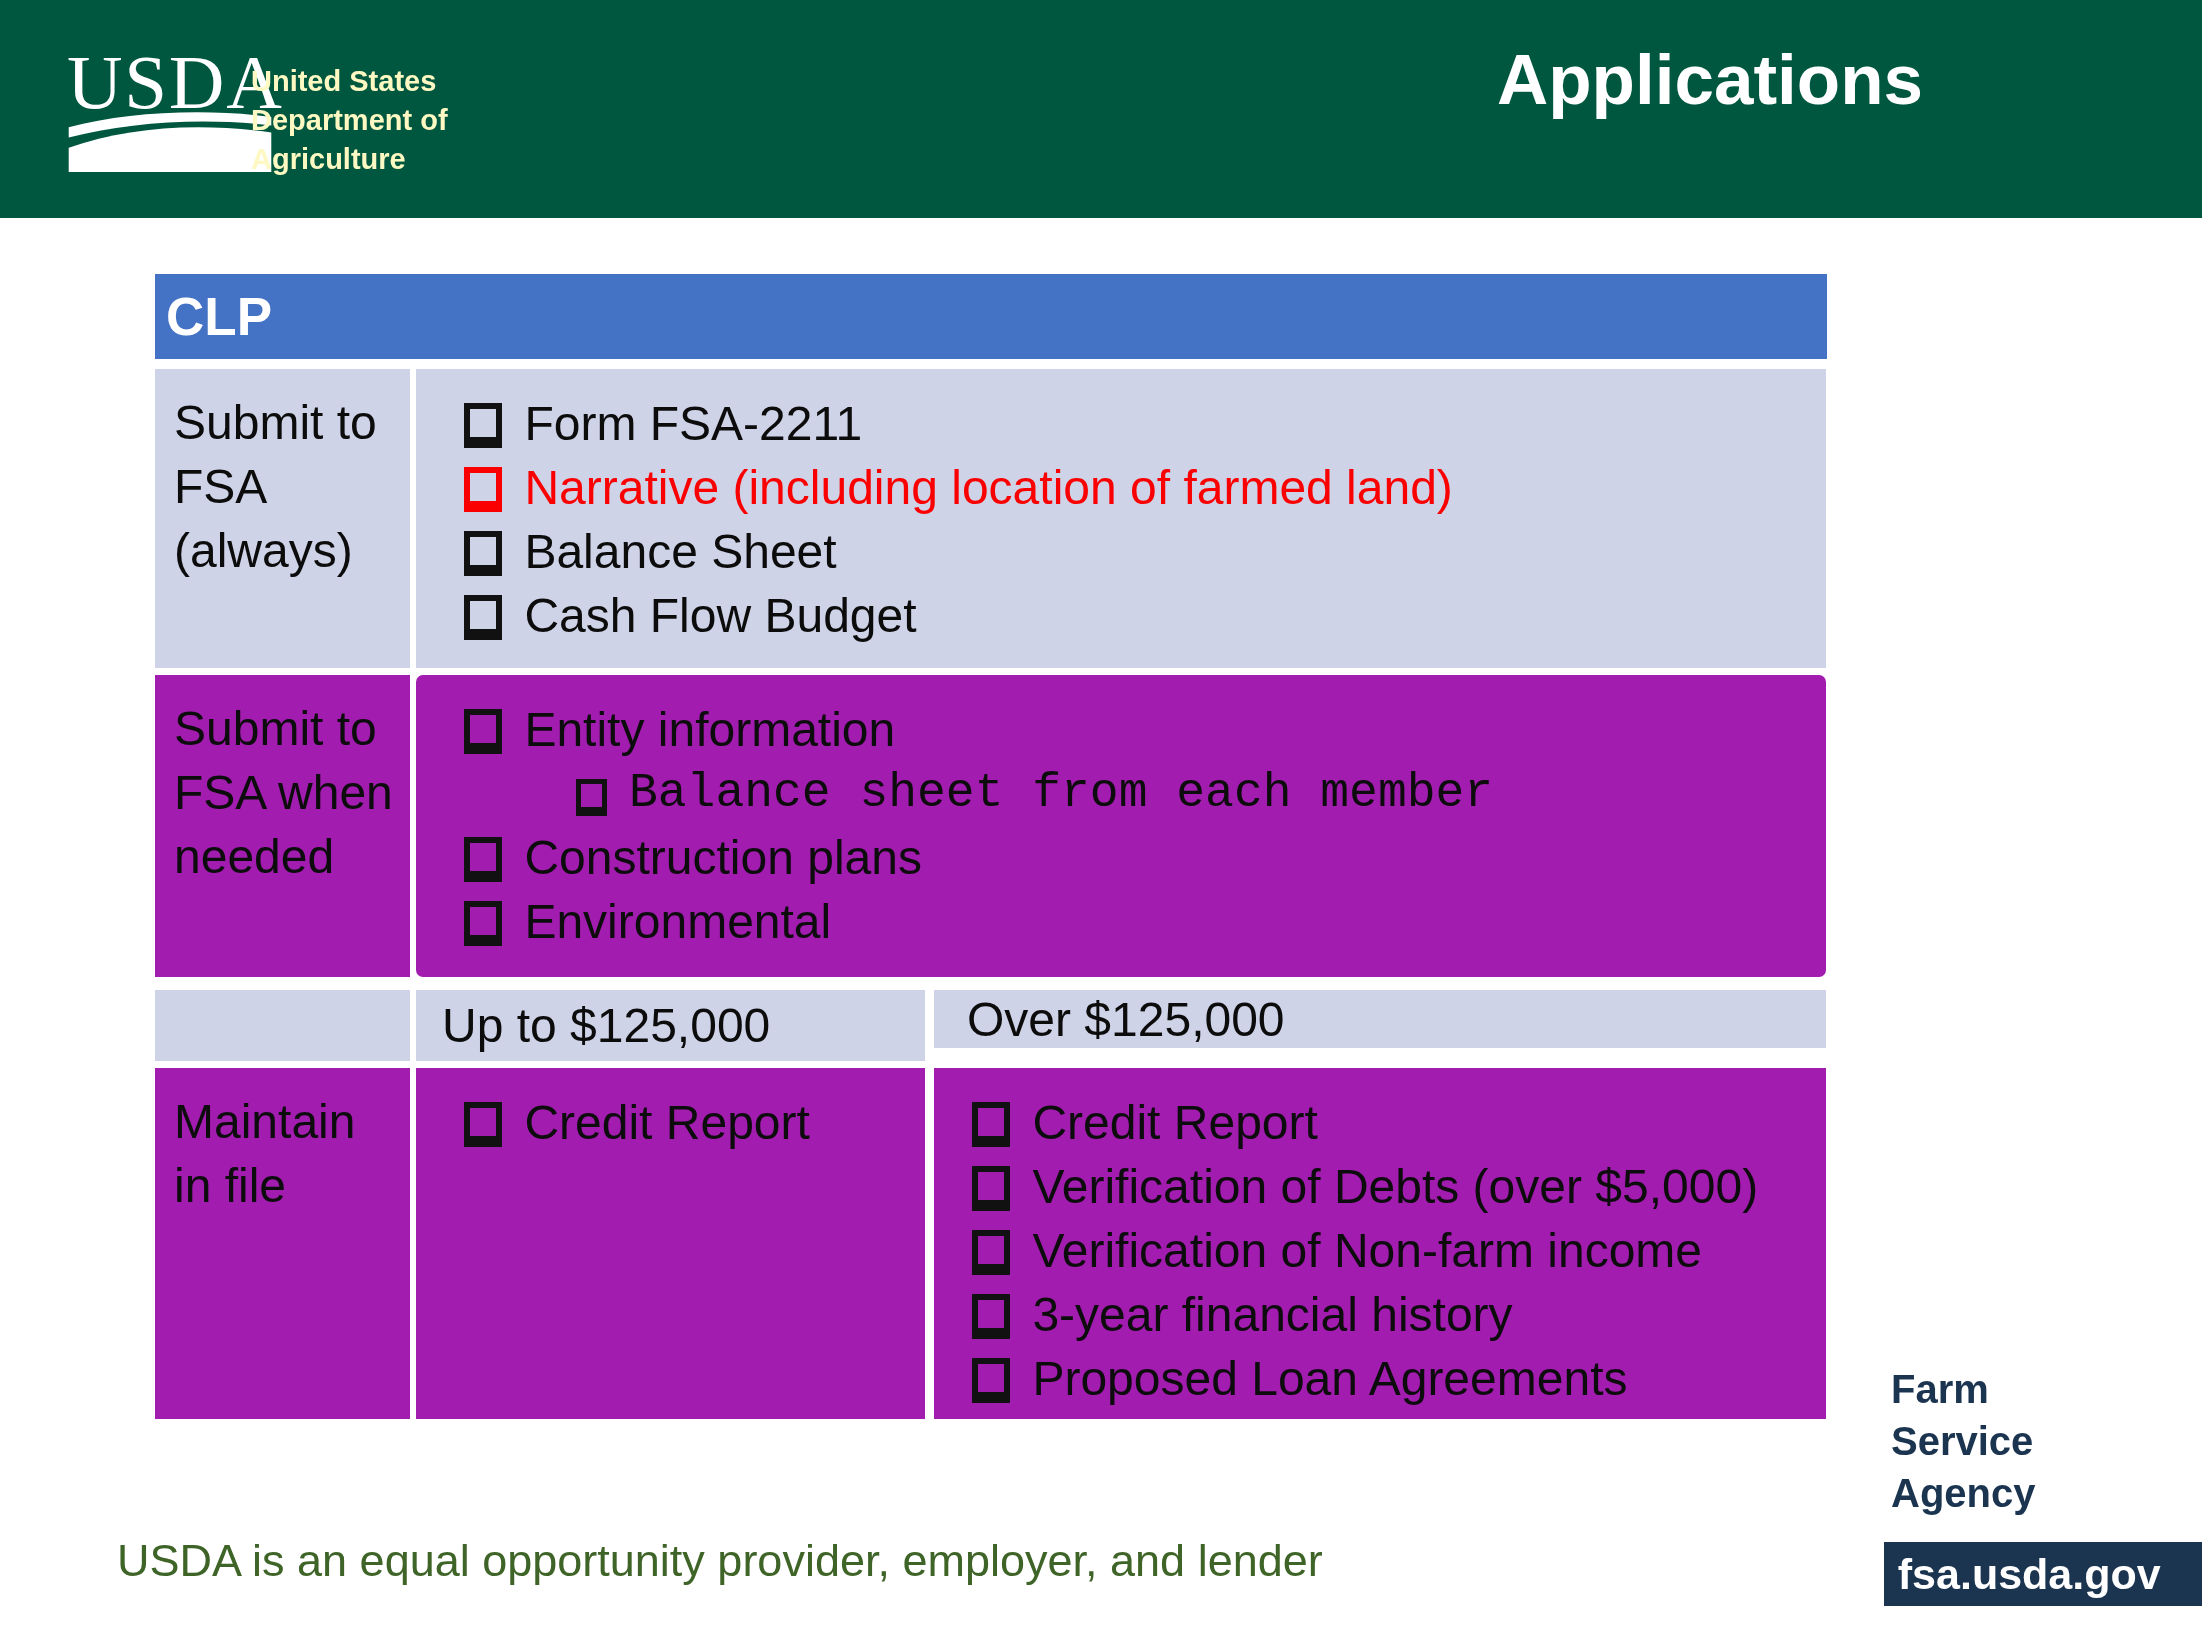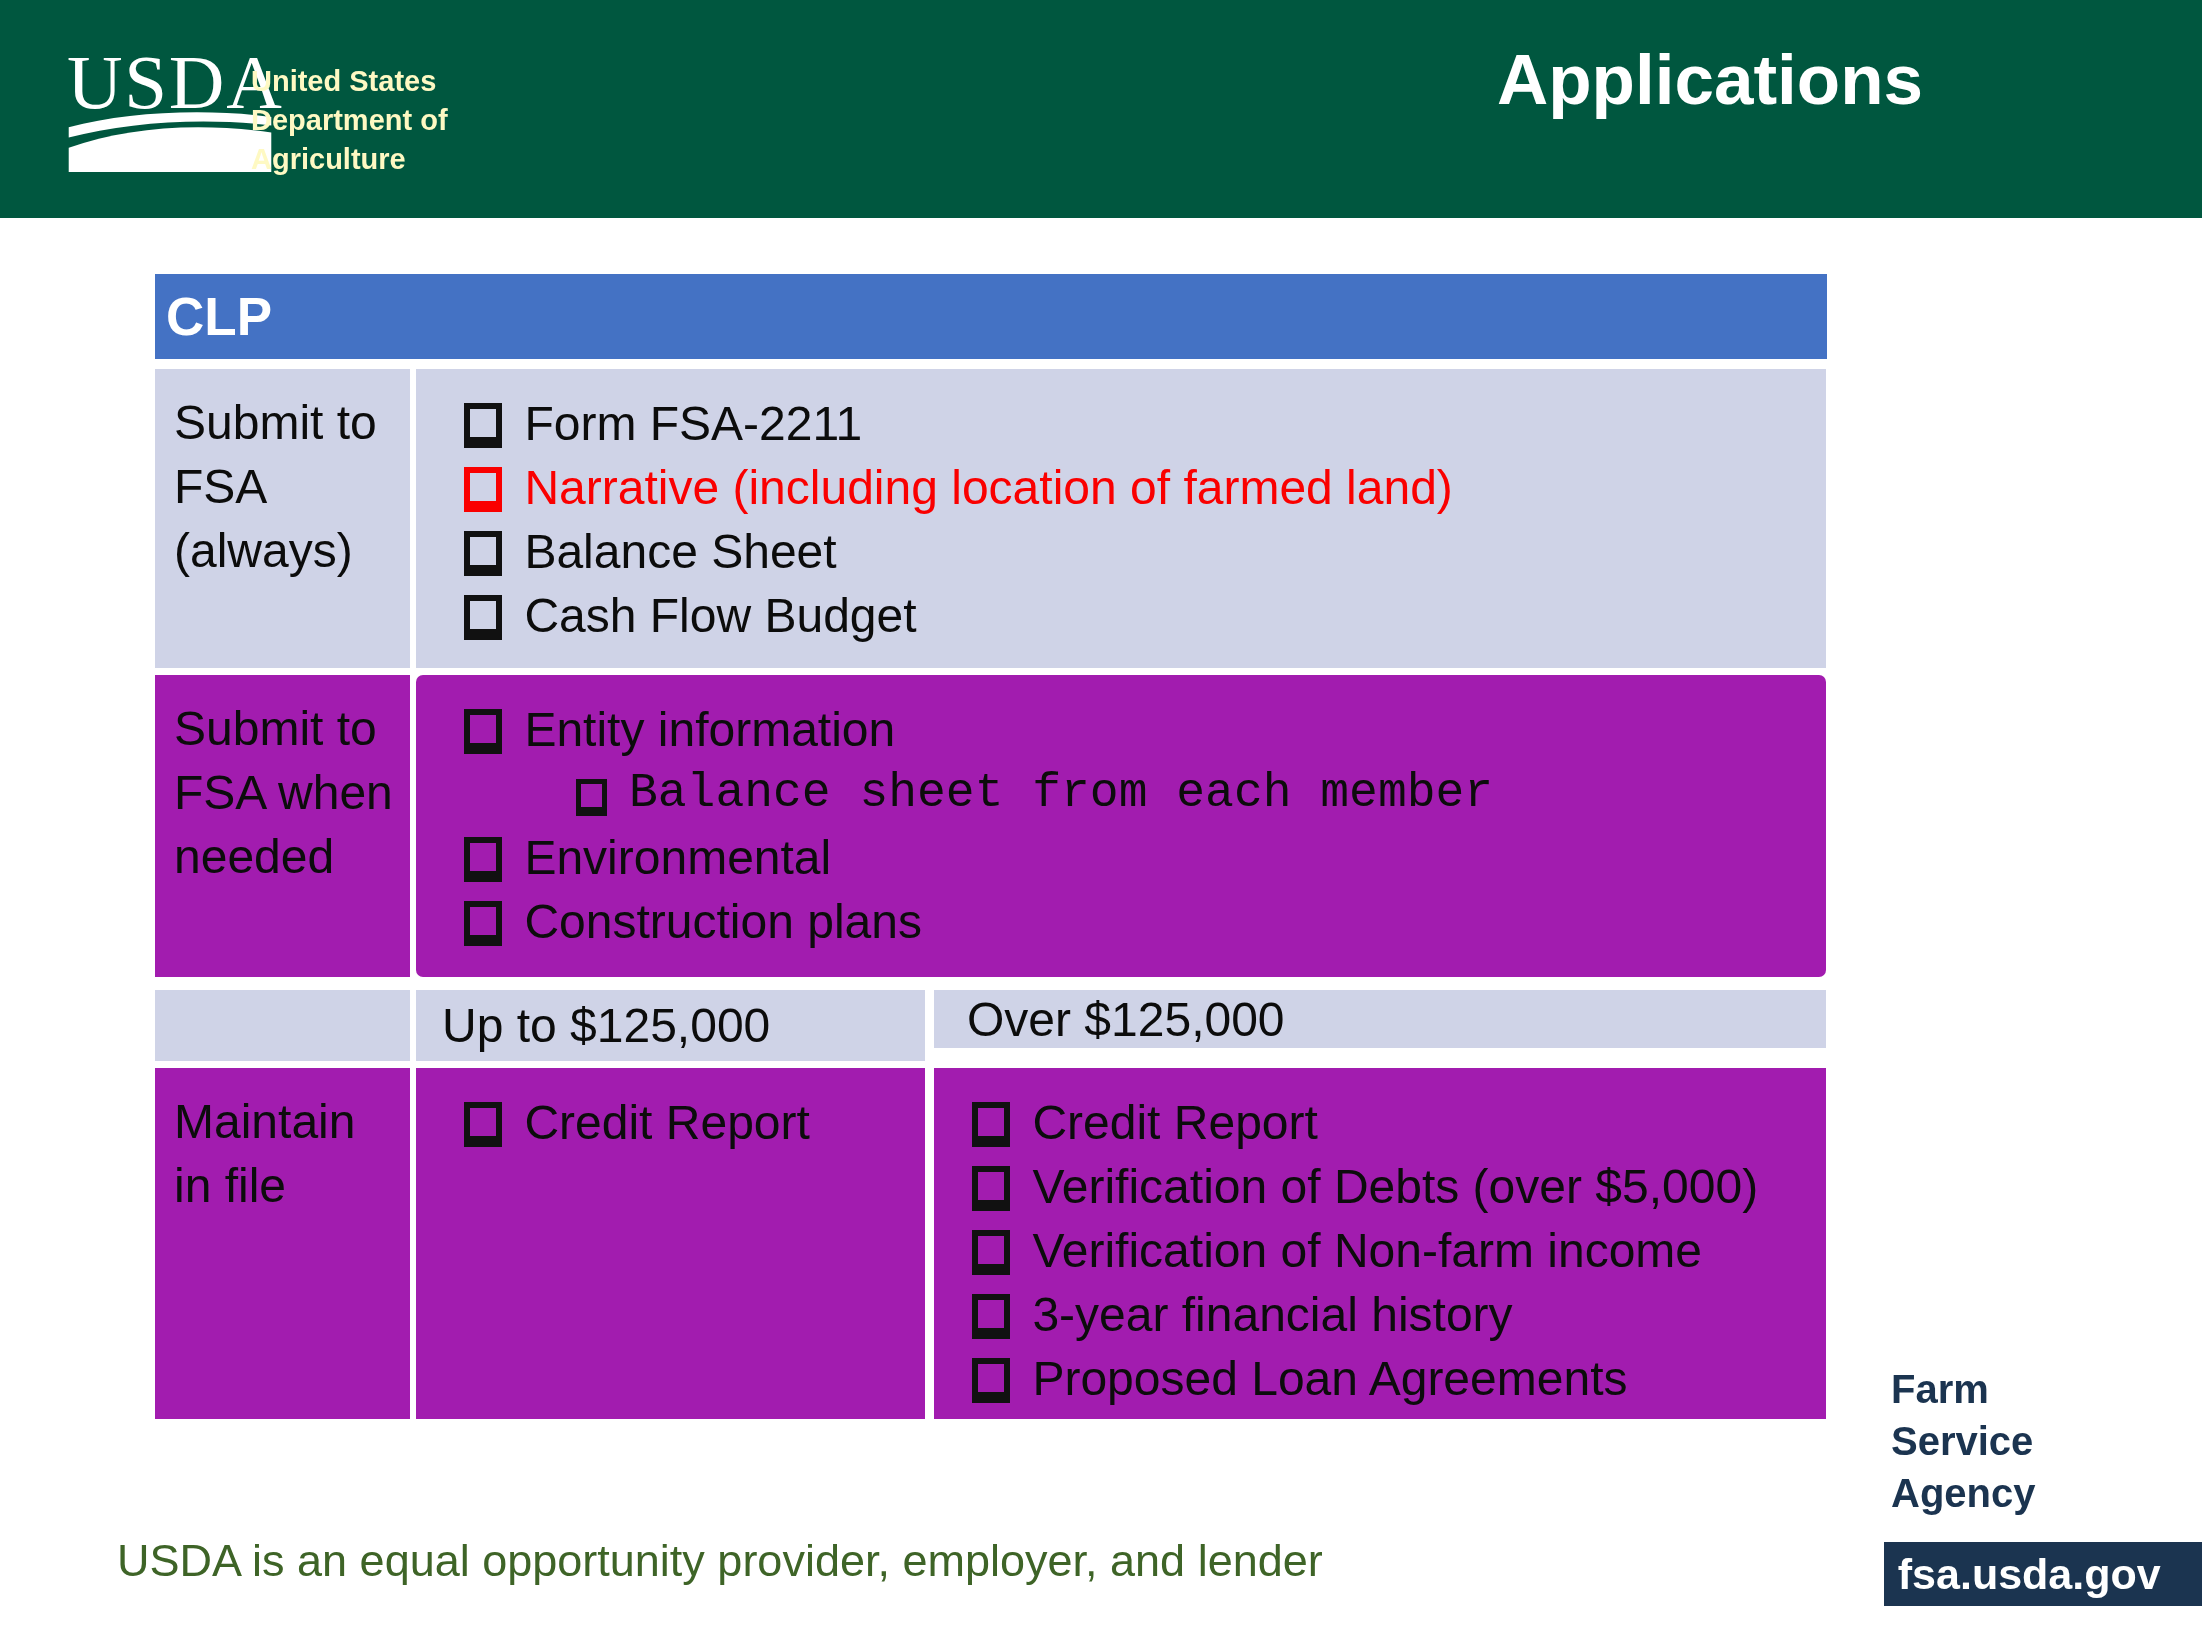--- a/index.html
+++ b/index.html
@@ -96,25 +96,25 @@
       <li>
         <span class="cb"></span>
         <span class="txt">Entity information</span>
       </li>
       <li class="sub-item">
         <span class="cb sub"></span>
         <span class="txt">Balance sheet from each member</span>
       </li>
       <li>
         <span class="cb"></span>
-        <span class="txt">Environmental</span>
+        <span class="txt">Construction plans</span>
       </li>
       <li>
         <span class="cb"></span>
-        <span class="txt">Construction plans</span>
+        <span class="txt">Environmental</span>
       </li>
     </ul>
   </div>
 
   <div class="cell dark" style="left:155px;top:990px;width:255px;height:71px;"></div>
   <div class="cell dark band-cell" style="left:416px;top:990px;width:509px;height:71px;padding-left:26px;">
     <span>Up to $125,000</span>
   </div>
   <div class="cell dark band-cell" style="left:934px;top:990px;width:892px;height:58px;padding-left:33px;">
     <span>Over $125,000</span>

